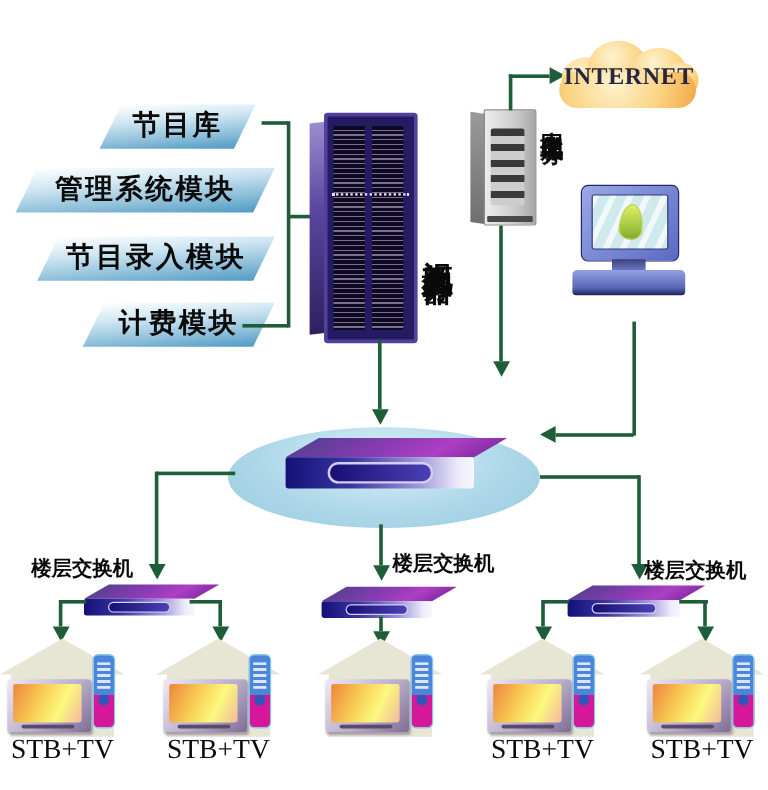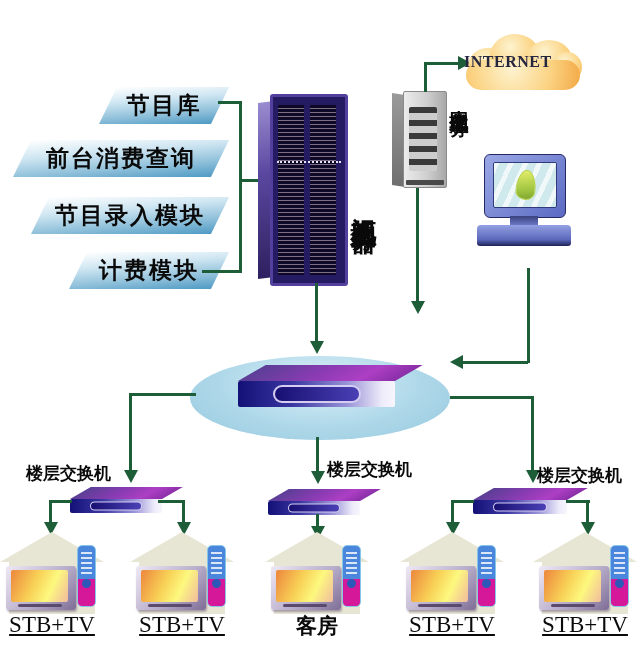--- a/index.html
+++ b/index.html
@@ -42,22 +42,22 @@
                border:1px solid #8a8a8a;border-radius:2px;}
   .tower-slots{position:absolute;left:5px;top:15px;width:28px;bottom:16px;
                background:repeating-linear-gradient(180deg,#3a3a3a 0 6px,#cdcdcd 6px 13px);
                border-radius:2px;}
   .tower-base{position:absolute;left:2px;right:2px;bottom:2px;height:5px;background:#4a4a4a;border-radius:1px;}
 
   
   .cloud{position:absolute;left:464px;top:34px;width:120px;height:58px;}
   .cloud .c{position:absolute;border-radius:50%;
             background:radial-gradient(circle at 40% 30%,#fdf3cf,#fbd383 55%,#f3a844);}
-  .cloud-label{position:absolute;left:0;right:0;top:19px;
-               font-family:"Liberation Serif",serif;font-weight:600;font-size:16px;
+  .cloud-label{position:absolute;left:0;right:0;top:19px;text-align:center;
+               font-family:"Liberation Serif",serif;font-weight:600;font-size:20px;
                letter-spacing:.5px;color:#26263e;}
 
   
   .pc{position:absolute;left:477px;top:150px;width:94px;height:96px;}
   .pc-monitor{position:absolute;left:7px;top:4px;width:80px;height:62px;
               background:linear-gradient(135deg,#9aa8e6,#5b6ac2);
               border:1px solid #252a66;border-radius:6px;}
   .pc-screen{position:absolute;left:8px;top:7px;right:8px;bottom:9px;border:1px solid #303a7a;
              background:#cfe9ec;border-radius:2px;overflow:hidden;}
   .pc-screen::before{content:"";position:absolute;inset:0;
@@ -103,35 +103,35 @@
        border:1px solid #86c6e8;}
   .stb::before{content:"";position:absolute;left:3px;right:3px;top:6px;height:22px;
        background:repeating-linear-gradient(180deg,rgba(255,255,255,.8) 0 2px,rgba(0,0,0,0) 2px 5px);}
   .stb-btn{position:absolute;left:50%;top:33px;width:9px;height:9px;margin-left:-4.5px;
        border-radius:50%;background:#2d58b8;}
 
   
   .lab{position:absolute;color:#0a0a0a;}
   .bold{font-weight:bold;}
   .vtext{writing-mode:vertical-rl;text-orientation:upright;letter-spacing:3px;}
-  .serif{font-family:"Liberation Serif",serif;text-decoration:underline;}
+  .serif{font-family:"Liberation Serif",serif;}
   .center{text-align:center;}
 </style>
 </head>
 <body>
 
 <div id="canvas">
 
-  <div class="mod" style="left:108px;top:87px;width:112px;height:37px;">
+  <div class="mod" style="left:92px;top:87px;width:112px;height:37px;">
     <div class="bg"></div>
     <span class="lbl">节目库</span>
   </div>
   <div class="mod" style="left:22px;top:140px;width:198px;height:37px;">
     <div class="bg"></div>
-    <span class="lbl">前台消费查询</span>
+    <span class="lbl">管理系统模块</span>
   </div>
   <div class="mod" style="left:40px;top:197px;width:180px;height:37px;">
     <div class="bg"></div>
     <span class="lbl">节目录入模块</span>
   </div>
   <div class="mod" style="left:78px;top:252px;width:142px;height:37px;">
     <div class="bg"></div>
     <span class="lbl">计费模块</span>
   </div>
 
@@ -312,17 +312,16 @@
         <div class="tv-screen"></div>
         <div class="tv-base"></div>
       </div>
     <div class="stb">
         <div class="stb-btn"></div>
       </div>
   </div>
 
   <div class="lab serif center" style="left:0;top:612px;width:104px;font-size:23px;">STB+TV</div>
   <div class="lab serif center" style="left:130px;top:612px;width:104px;font-size:23px;">STB+TV</div>
-  <div class="lab bold center" style="left:265px;top:612px;width:104px;font-size:21px;">客房</div>
   <div class="lab serif center" style="left:400px;top:612px;width:104px;font-size:23px;">STB+TV</div>
   <div class="lab serif center" style="left:533px;top:612px;width:104px;font-size:23px;">STB+TV</div>
 
 </div>
 
 </body></html>

